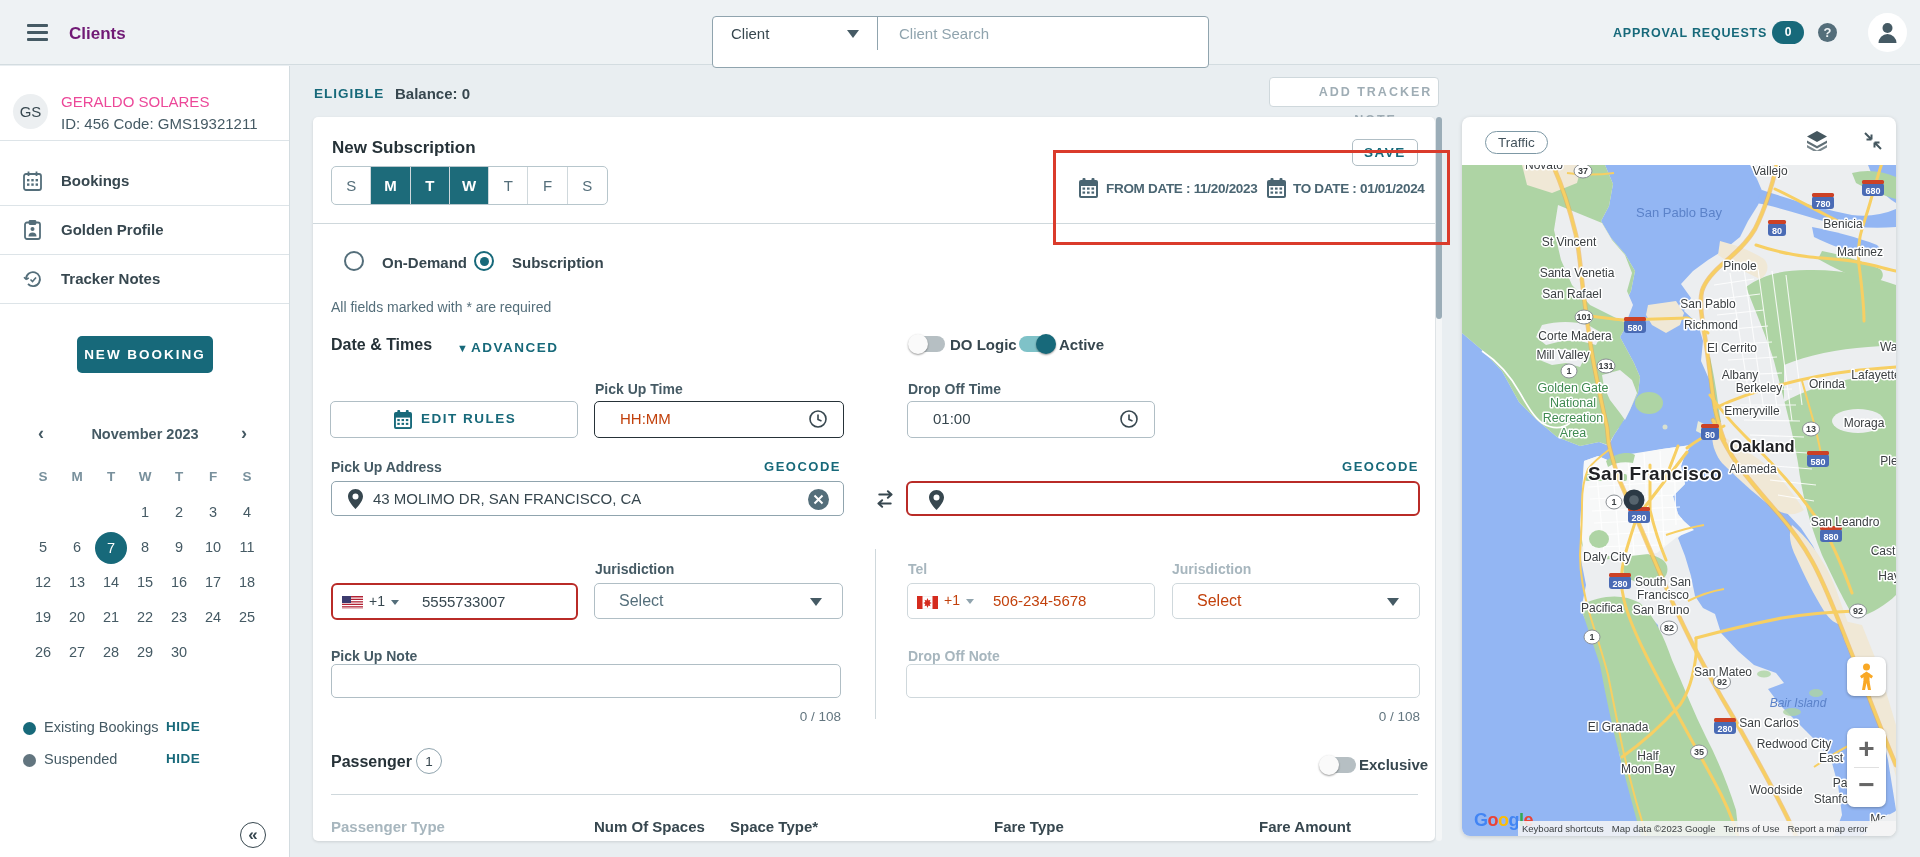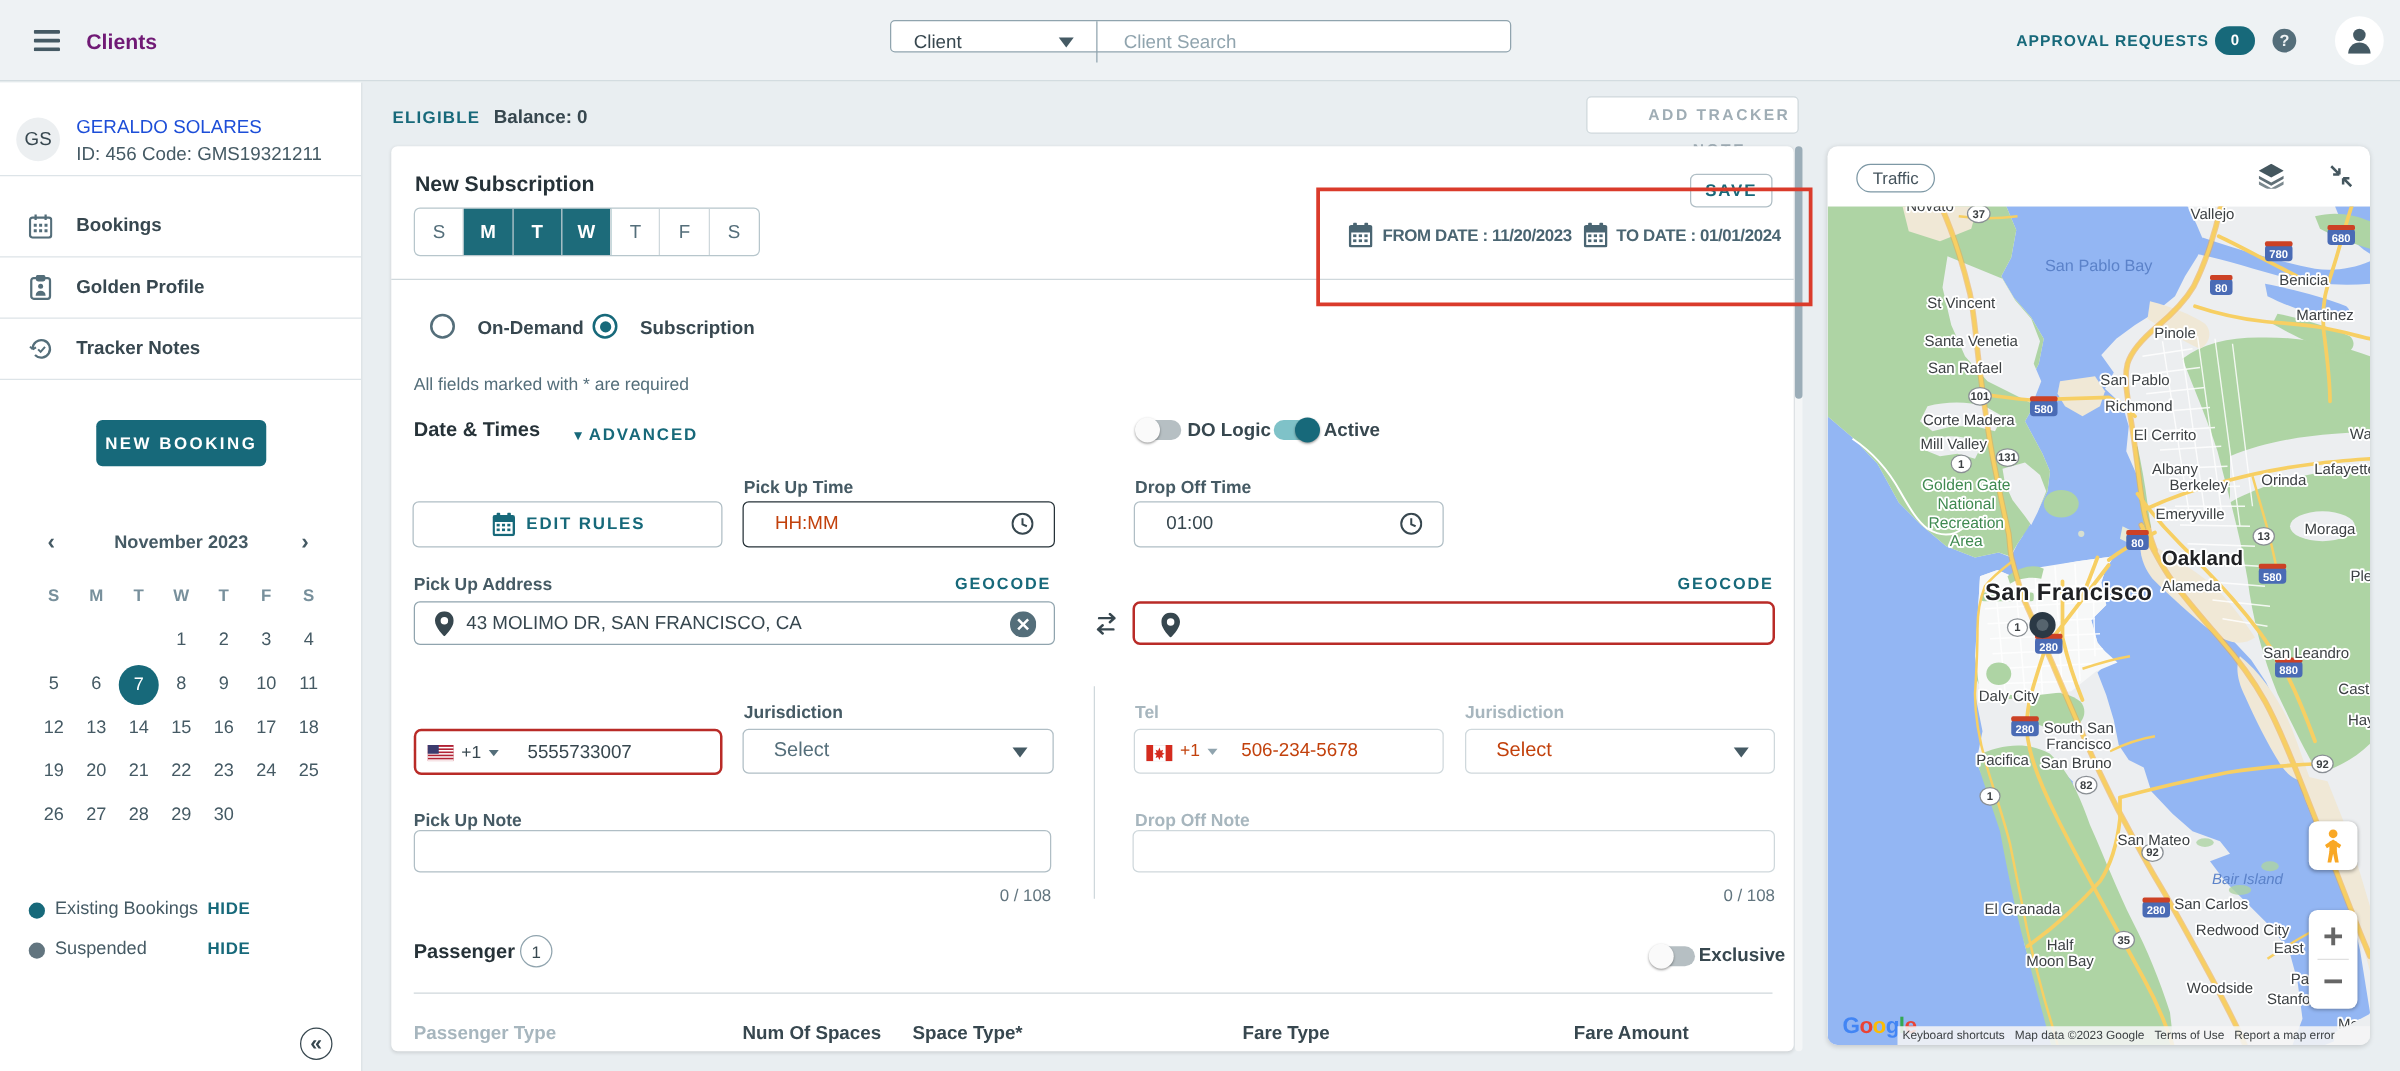--- a/index.html
+++ b/index.html
@@ -1,35 +1,35 @@
 <!DOCTYPE html>
 <html><head>
 <meta charset="utf-8">
 <style>
 * { margin:0; padding:0; box-sizing:border-box; }
 html,body { width:1920px; height:857px; overflow:hidden; font-family:"Liberation Sans",sans-serif; background:#e9eef1; }
 .abs { position:absolute; }
 
 #header { position:absolute; left:0; top:0; width:1920px; height:65px; background:#eef2f4; border-bottom:1px solid #d3dce0; z-index:5; }
 #htitle { position:absolute; left:69px; top:24px; font-size:17px; font-weight:bold; color:#701a75; }
-#hsearch { position:absolute; left:712px; top:16px; width:497px; height:26px; background:#fff; border:1px solid #90a4ae; border-radius:4px; }
+#hsearch { position:absolute; left:712px; top:16px; width:497px; height:52px; background:#fff; border:1px solid #90a4ae; border-radius:4px; }
 #hsearch .sel { position:absolute; left:0; top:0; width:165px; height:33px; border-right:1px solid #90a4ae; }
 #hsearch .sel span { position:absolute; left:18px; top:8px; font-size:15px; color:#37474f; }
 #hsearch .sel .car { position:absolute; right:18px; top:13px; width:0; height:0; border-left:6px solid transparent; border-right:6px solid transparent; border-top:8px solid #455a64; }
 #hsearch .ph { position:absolute; left:186px; top:8px; font-size:15px; color:#90a4ae; }
 #appreq { position:absolute; left:1613px; top:26px; font-size:12.5px; font-weight:bold; letter-spacing:0.8px; color:#17697a; }
 #appbadge { position:absolute; left:1772px; top:21px; width:32px; height:23px; border-radius:12px; background:#17697a; color:#fff; font-size:12px; font-weight:bold; text-align:center; line-height:23px; }
 #qmark { position:absolute; left:1818px; top:23px; width:19px; height:19px; border-radius:50%; background:#546e7a; color:#eef2f4; font-size:13px; font-weight:bold; text-align:center; line-height:19px; }
 #avatar { position:absolute; left:1868px; top:13px; width:39px; height:39px; border-radius:50%; background:#fff; }
 
 #sidebar { position:absolute; left:0; top:66px; width:290px; height:791px; background:#fff; border-right:1px solid #d3dce0; z-index:4; }
 .srow { position:absolute; left:0; width:289px; border-bottom:1px solid #dde4e8; }
 #client { top:0; height:75px; }
 #gs { position:absolute; left:13px; top:28px; width:35px; height:35px; border-radius:50%; background:#eceff1; color:#37474f; font-size:15px; text-align:center; line-height:35px; }
-#cname { position:absolute; left:61px; top:27px; font-size:15px; color:#1d4ed8; }
+#cname { position:absolute; left:61px; top:27px; font-size:15px; color:#ec4899; }
 #cid { position:absolute; left:61px; top:49px; font-size:15px; color:#455a64; }
 .mrow { position:absolute; left:0; width:289px; height:49px; border-bottom:1px solid #dde4e8; }
 .mrow span { position:absolute; left:61px; top:15px; font-size:15px; font-weight:bold; color:#37474f; }
 .mrow svg { position:absolute; left:23px; top:14px; }
 #newbk { position:absolute; left:77px; top:270px; width:136px; height:37px; background:#17697a; border-radius:5px; color:#fff; font-size:13.5px; font-weight:bold; letter-spacing:2px; text-align:center; line-height:37px; }
 
 #cal { position:absolute; left:0; top:340px; width:290px; }
 #calhead { position:absolute; left:0; top:20px; width:290px; text-align:center; font-size:14.5px; font-weight:bold; color:#455a64; }
 .chev { position:absolute; top:17px; font-size:18px; color:#455a64; font-weight:bold; }
 .calrow { position:absolute; left:9px; width:272px; height:35px; }

